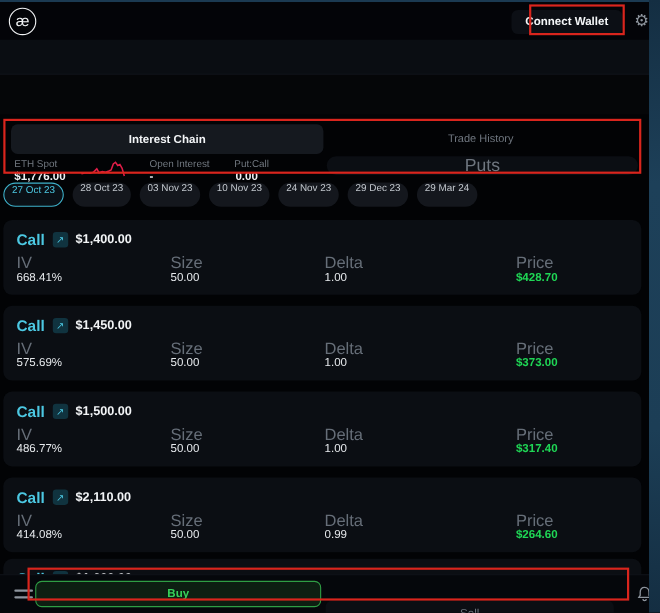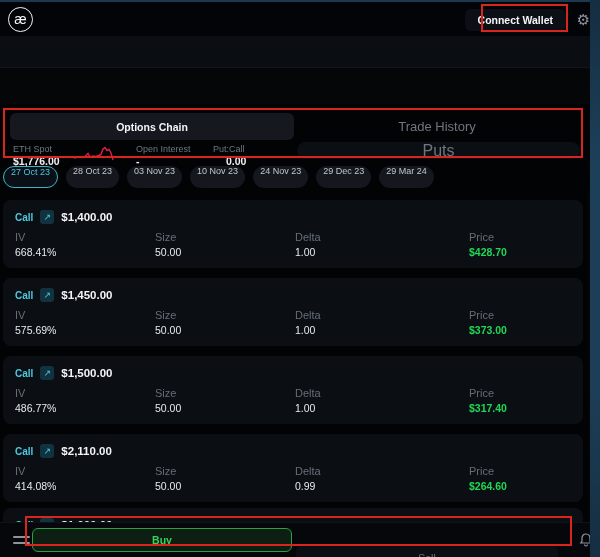--- a/index.html
+++ b/index.html
@@ -31,43 +31,43 @@
   .stats { position:absolute; left:0; top:68px; width:600px; height:36px; background:#050608; }
   .stat-label { position:absolute; color:#70777f; font-size:9px; }
   .stat-value { position:absolute; color:#eef0f3; font-size:10.5px; font-weight:bold; }
   .sparkline { position:absolute; left:73px; top:76px; }
 
   
   .tab-chain { position:absolute; left:10px; top:113px; width:284px; height:27px; background:#15191f;
           border-radius:6px; color:#f2f4f6; font-size:10.5px; font-weight:bold; display:flex;
           align-items:center; justify-content:center; }
   .tab-history { position:absolute; left:294px; top:113px; width:286px; height:27px; color:#6f767f;
-          font-size:13px; display:flex; align-items:center; justify-content:center; }
+          font-size:10px; display:flex; align-items:center; justify-content:center; }
   .tab-calls { position:absolute; left:6px; top:142px; width:289px; height:17px; background:#0c1016;
           border:1.4px solid #3fb3cc; border-radius:9px; color:#4cc8e2; font-size:10px; font-weight:bold;
           display:flex; align-items:center; justify-content:center; }
   .tab-puts { position:absolute; left:297px; top:142px; width:283px; height:17px; background:#0b0e13;
           border-radius:9px; color:#6f767f; font-size:16px; display:flex; align-items:center;
           justify-content:center; }
 
   
   .expiries { position:absolute; left:3px; top:166px; display:flex; gap:8px; }
   .pill { height:22px; padding:0 7px; border-radius:11px; background:#14171d; color:#c2c7cd;
           font-size:9px; display:flex; justify-content:center; white-space:nowrap; }
   .pill.active { background:#0a1016; border:1.3px solid #3fb3cc; color:#4cc8e2; }
 
   
   .cards { position:absolute; left:0; top:0; width:600px; }
   .card { position:absolute; left:3px; width:580px; height:68px; background:#0b0e13; border-radius:8px; }
   .card-head { position:absolute; left:12px; top:10px; display:flex; align-items:center; gap:7px; }
-  .call-label { color:#4cc8e2; font-size:10px; font-weight:bold; }
+  .call-label { color:#4cc8e2; font-size:14px; font-weight:bold; }
   .arrow-box { width:14px; height:14px; background:#10333f; border-radius:3px; color:#4cc8e2;
           font-size:9px; display:flex; align-items:center; justify-content:center; }
   .strike { color:#f2f4f6; font-size:11.5px; font-weight:bold; }
-  .col-label { position:absolute; top:31px; color:#666e78; font-size:11px; }
+  .col-label { position:absolute; top:31px; color:#666e78; font-size:15px; }
   .col-value { position:absolute; top:46px; color:#e6e9ec; font-size:10.5px; }
   .c1 { left:12px; } .c2 { left:152px; } .c3 { left:292px; } .c4 { left:434px;padding-left:32px; }
   .price-value { color:#1fd655; font-weight:bold; }
 
   
   .bottombar { position:absolute; left:0; top:522px; width:600px; height:35px; background:#05070b;
           border-top:1px solid #0f1319; z-index:5; }
   .hamburger { position:absolute; left:13px; top:13px; width:17px; }
   .hamburger span { display:block; height:2px; background:#8d949d; margin-bottom:4px; border-radius:1px; }
   .buy-btn { position:absolute; left:32px; top:5px; width:260px; height:24px; background:#0d1f12;
@@ -116,24 +116,24 @@
 
   <div class="stats">
     <div class="stat-label" style="left:13px; top:76px;">ETH Spot</div>
     <div class="stat-value" style="left:13px; top:87px;">$1,776.00</div>
     <svg class="sparkline" width="46" height="22" viewBox="0 0 46 22">
       <polyline points="1,14 5,13 9,13.5 12,12.5 15,9.5 17,13 20,12 23,12.5 26,11.5 28,10.5 30,5 32,3.5 34,6.5 36,5.5 38,9 40,16" fill="none" stroke="#e11d48" stroke-width="1.4"></polyline>
     </svg>
     <div class="stat-label" style="left:136px; top:76px;">Open Interest</div>
     <div class="stat-value" style="left:136px; top:87px;">-</div>
     <div class="stat-label" style="left:213px; top:76px;">Put:Call</div>
-    <div class="stat-value" style="left:226px; top:87px;">0.00</div>
-  </div>
-
-  <div class="tab-chain">Options Chain</div>
+    <div class="stat-value" style="left:214px; top:87px;">0.00</div>
+  </div>
+
+  <div class="tab-chain">Interest Chain</div>
   <div class="tab-history">Trade History</div>
   <div class="tab-puts">Puts</div>
 
   <div class="expiries" id="expiries">
   <div class="pill active">
         <span>27 Oct 23</span>
       </div>
 
   <div class="pill">
         <span>28 Oct 23</span>

